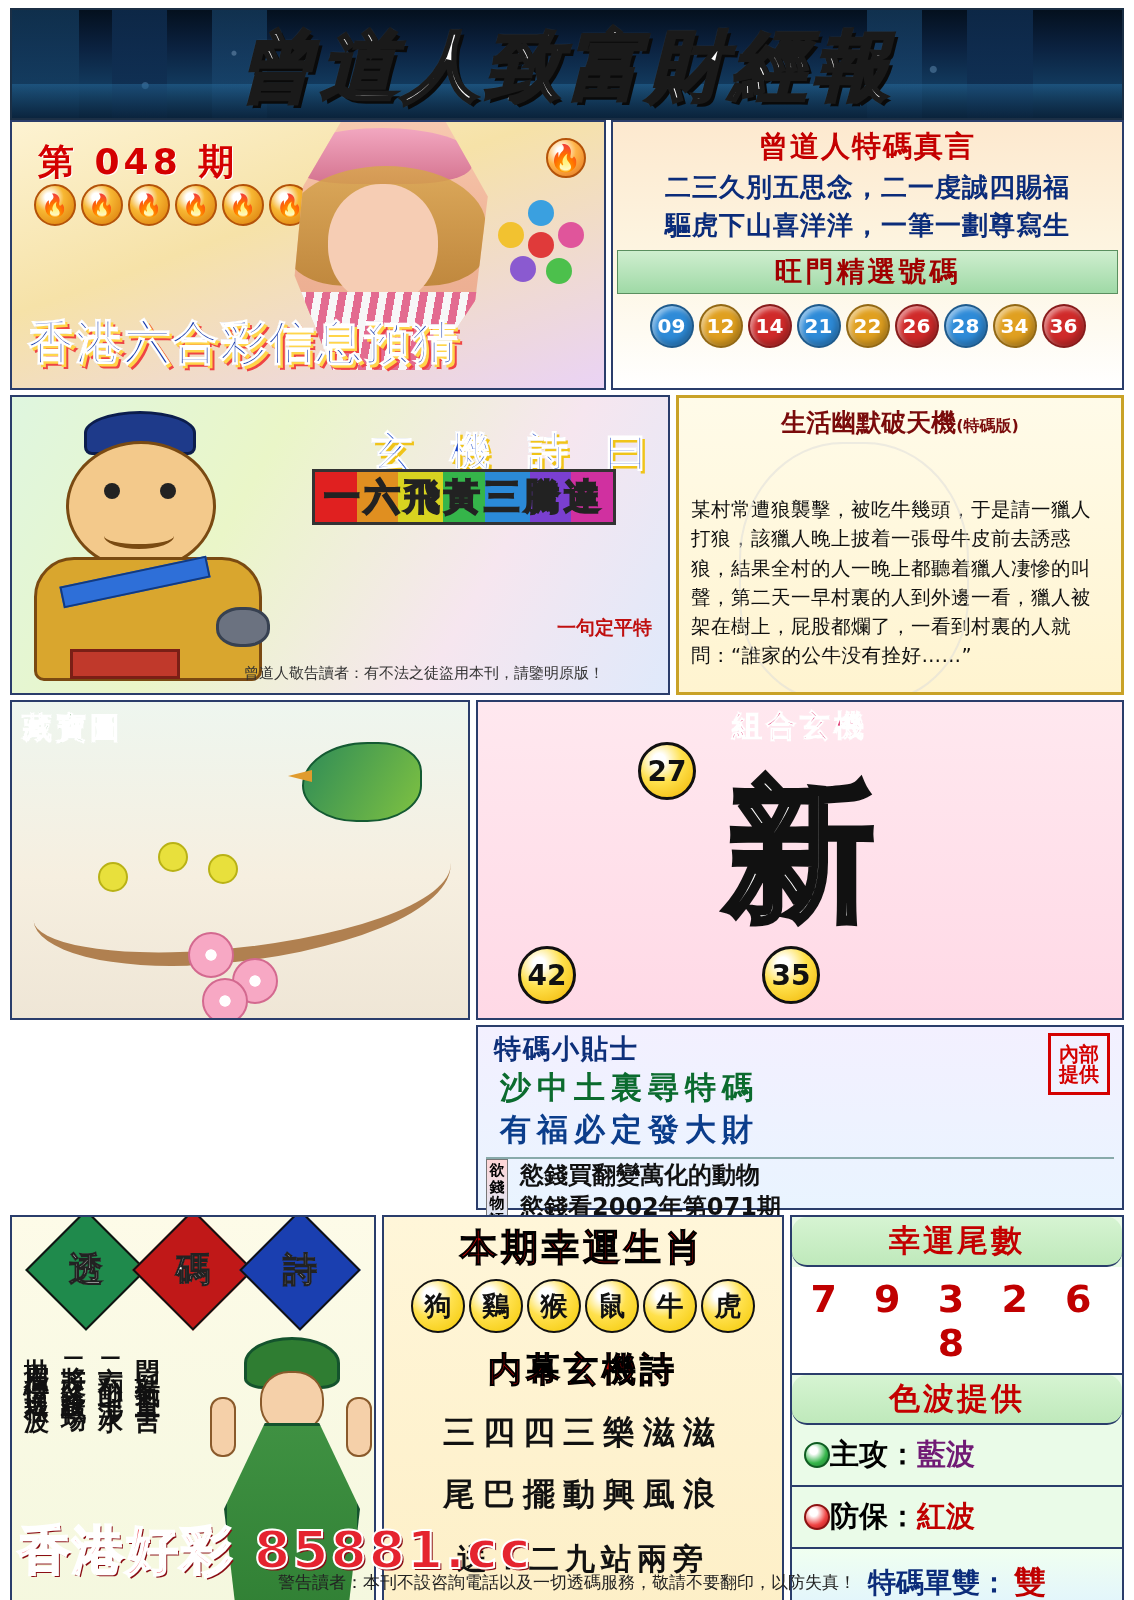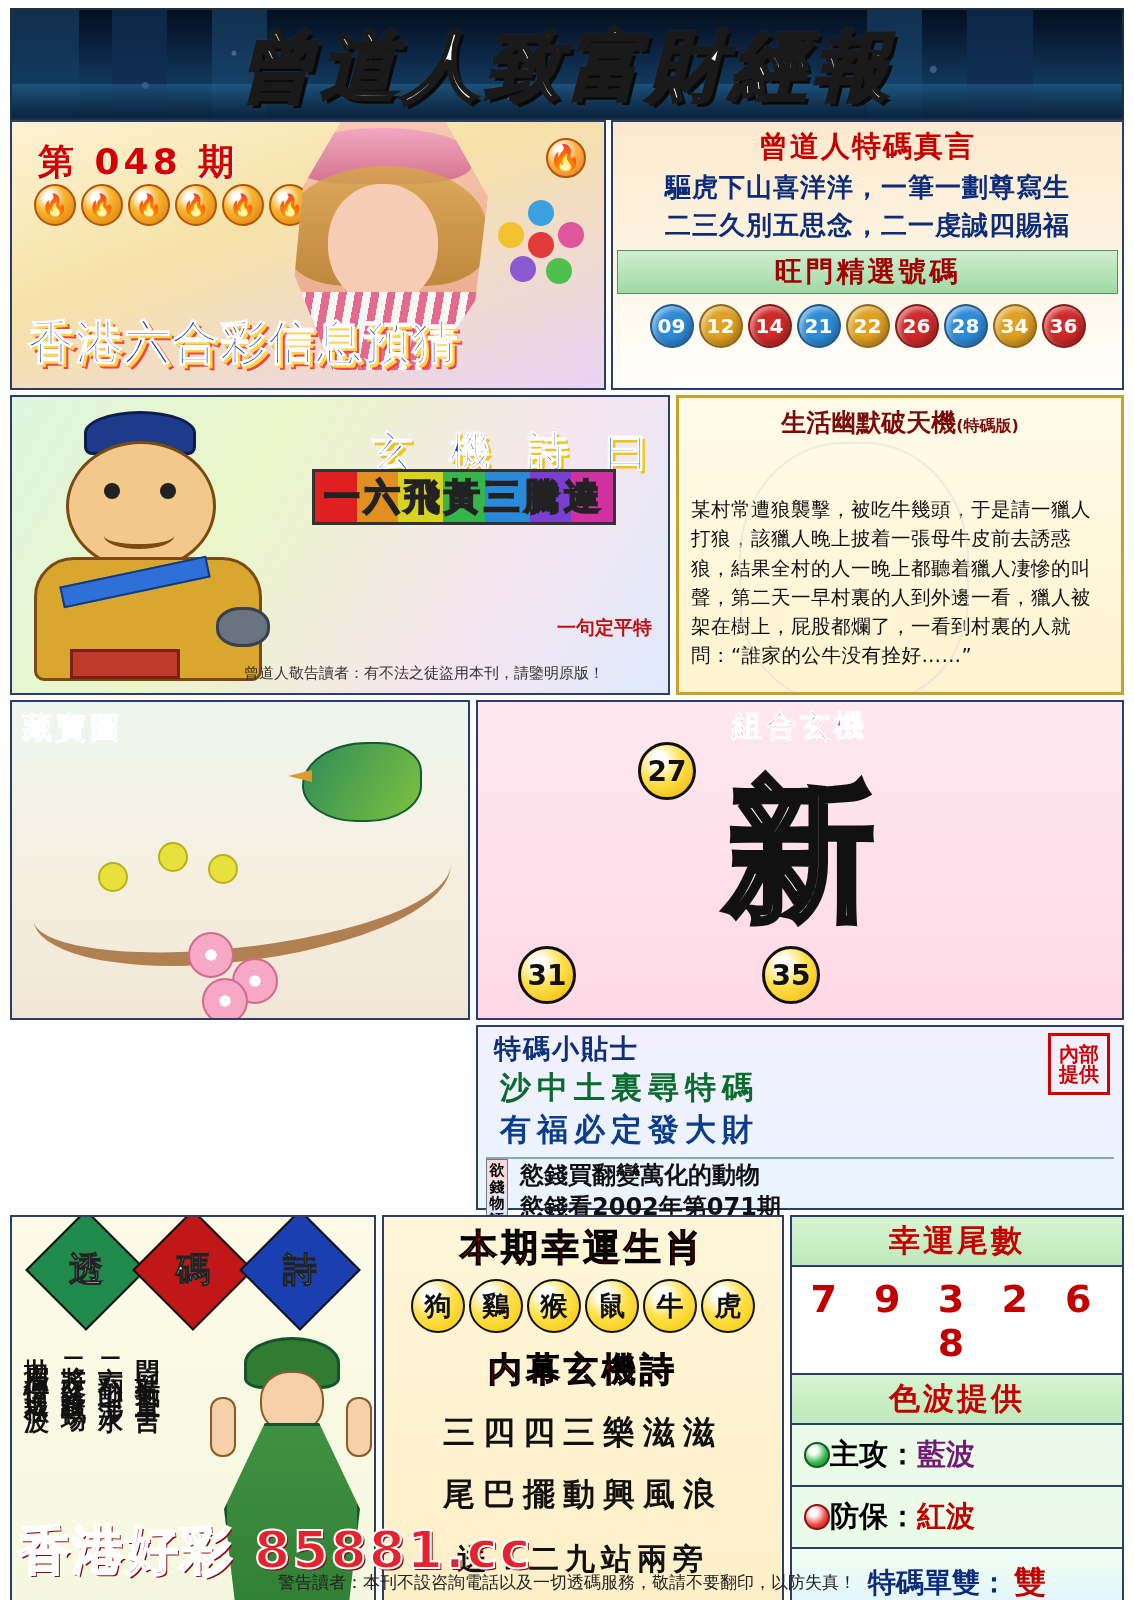--- a/index.html
+++ b/index.html
@@ -361,21 +361,21 @@
   }
 
   .right-panel {
     flex: 1; border: 2px solid #2a3d6b;
     background: #eafbe8;
     display: flex; flex-direction: column;
   }
   .rp-head {
     text-align: center; font-size: 31px; font-weight: bold; color: #c40000;
     background: linear-gradient(180deg,#d6f4d2,#bfe9bb);
-    border-bottom: 2px solid #2a3d6b; padding: 3px 0; letter-spacing: 3px;
+    border-bottom: 2px solid #2a3d6b; padding: 3px 0; letter-spacing: 3px; border-radius: 15px;
   }
   .tail-digits {
     text-align: center; font-size: 38px; font-weight: bold; color: #c00000;
     letter-spacing: 12px; padding: 10px 0 8px;
     background: #fff;
     border-bottom: 2px solid #2a3d6b;
   }
   .wave-row {
     display: flex; align-items: center; gap: 0;
     padding: 10px 12px; border-bottom: 2px solid #2a3d6b;
@@ -447,22 +447,22 @@
         <span style="left:16px;top:56px;background:#8a5ad0"></span>
         <span style="left:52px;top:58px;background:#4cc04c"></span>
         <span style="left:34px;top:32px;background:#e03a3a"></span>
       </div>
       <div class="flame-badge">🔥</div>
       <div class="promo-sub">香港六合彩信息預猜</div>
     </div>
 
     <div class="tipbox">
       <div class="tip-title">曾道人特碼真言</div>
+      <div class="tip-line">二三久別五思念，二一虔誠四賜福</div>
       <div class="tip-line">驅虎下山喜洋洋，一筆一劃尊寫生</div>
-      <div class="tip-line">二三久別五思念，二一虔誠四賜福</div>
       <div class="hot-title">旺門精選號碼</div>
       <div class="hot-balls">
         <div class="b" style="background:#2e8bd8">09</div>
         <div class="b" style="background:#e0a020">12</div>
         <div class="b" style="background:#d02a2a">14</div>
         <div class="b" style="background:#2e8bd8">21</div>
         <div class="b" style="background:#e0a020">22</div>
         <div class="b" style="background:#d02a2a">26</div>
         <div class="b" style="background:#2e8bd8">28</div>
         <div class="b" style="background:#e0a020">34</div>
@@ -511,21 +511,21 @@
       <div class="leafy" style="left:196px;top:152px"></div>
       <div class="flower" style="left:176px;top:230px"></div>
       <div class="flower" style="left:220px;top:256px"></div>
       <div class="flower" style="left:190px;top:276px"></div>
     </div>
 
     <div class="combo-panel">
       <div class="combo-title">組合玄機</div>
       <div class="cball" style="left:160px;top:40px">27</div>
       <div class="combo-big">新</div>
-      <div class="cball" style="left:40px;top:244px">31</div>
+      <div class="cball" style="left:40px;top:244px">42</div>
       <div class="cball" style="left:284px;top:244px">35</div>
     </div>
   </div>
 
   <div class="row4">
     <div class="spacer"></div>
     <div class="tips-panel">
       <div class="seal">內部提供</div>
       <div class="tips-head">特碼小貼士</div>
       <div class="tips-l1">沙中土裏尋特碼</div>

